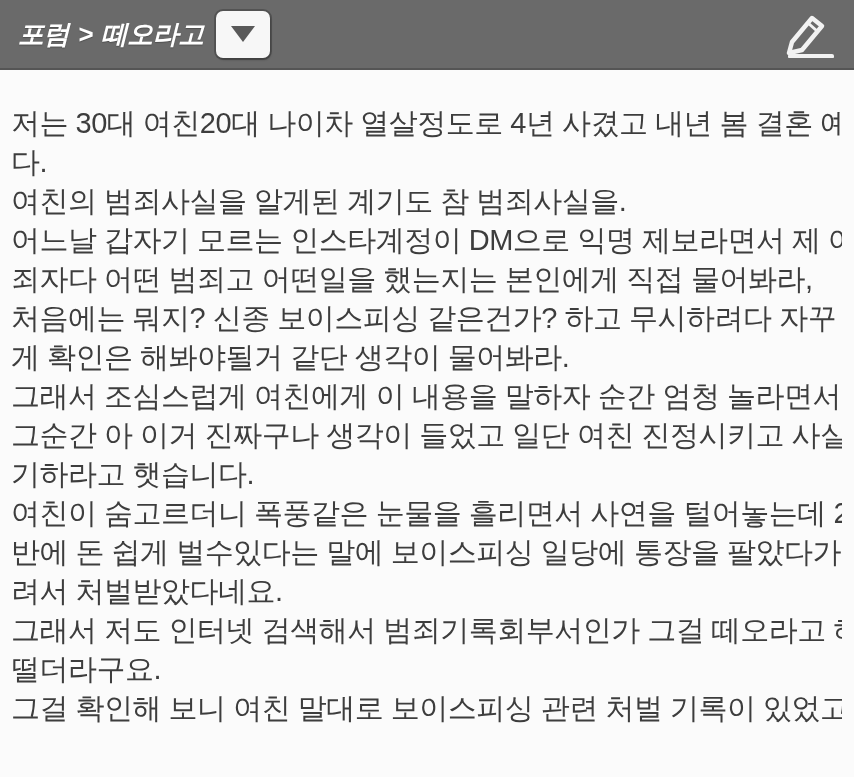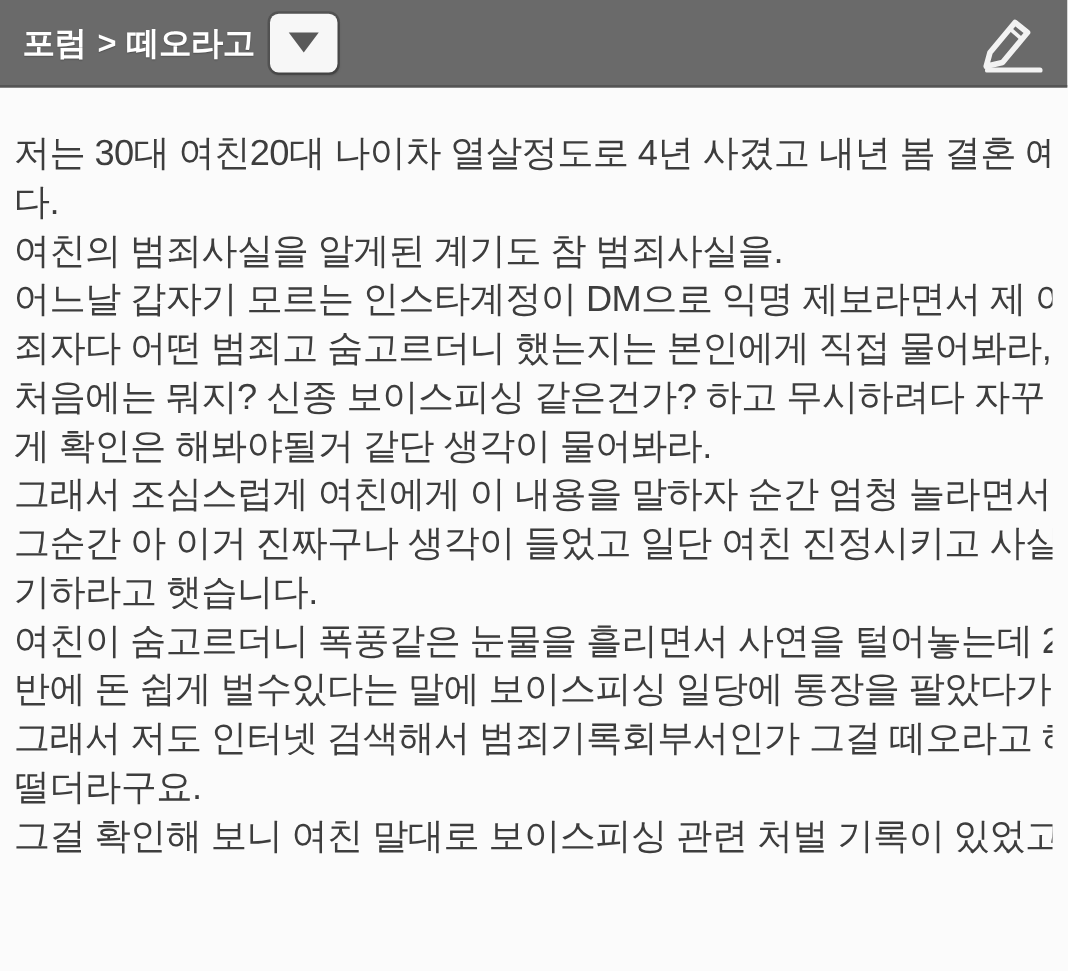--- a/index.html
+++ b/index.html
@@ -14,20 +14,21 @@
   
   .header {
     box-sizing: border-box;
     width: 854px;
     height: 70px;
     background: #6a6a6a;
     border-bottom: 2px solid #555555;
     display: flex;
     align-items: center;
     padding: 0 18px;
+    font-style: italic;
   }
   .breadcrumb {
     display: flex;
     align-items: center;
     gap: 9px;
     color: #ffffff;
     font-size: 26px;
     font-weight: bold;
     letter-spacing: -0.5px;
     text-shadow: 0 1px 1px rgba(0,0,0,0.25);
@@ -99,24 +100,25 @@
       <rect x="14" y="44" width="46" height="4.5" rx="2" fill="#f2f2f2"></rect>
     </svg>
   </button>
 </div>
 
 <div class="post-body">
   <div class="post-line">저는 30대 여친20대 나이차 열살정도로 4년 사겼고 내년 봄 결혼 예정입니</div>
   <div class="post-line">다.</div>
   <div class="post-line">여친의 범죄사실을 알게된 계기도 참 범죄사실을.</div>
   <div class="post-line">어느날 갑자기 모르는 인스타계정이 DM으로 익명 제보라면서 제 여친이 범</div>
-  <div class="post-line">죄자다 어떤 범죄고 숨고르더니 했는지는 본인에게 직접 물어봐라,</div>
+  <div class="post-line">죄자다 어떤 범죄고 어떤일을 했는지는 본인에게 직접 물어봐라,</div>
   <div class="post-line">처음에는 뭐지? 신종 보이스피싱 같은건가? 하고 무시하려다 자꾸 생각나는</div>
   <div class="post-line">게 확인은 해봐야될거 같단 생각이 물어봐라.</div>
   <div class="post-line">그래서 조심스럽게 여친에게 이 내용을 말하자 순간 엄청 놀라면서 손을 벌</div>
   <div class="post-line">그순간 아 이거 진짜구나 생각이 들었고 일단 여친 진정시키고 사실대로 얘</div>
   <div class="post-line">기하라고 햇습니다.</div>
   <div class="post-line">여친이 숨고르더니 폭풍같은 눈물을 흘리면서 사연을 털어놓는데 20대 초</div>
   <div class="post-line">반에 돈 쉽게 벌수있다는 말에 보이스피싱 일당에 통장을 팔았다가 그게 걸</div>
+  <div class="post-line">려서 처벌받았다네요.</div>
   <div class="post-line">그래서 저도 인터넷 검색해서 범죄기록회부서인가 그걸 떼오라고 해서 확인</div>
   <div class="post-line">떨더라구요.</div>
   <div class="post-line">그걸 확인해 보니 여친 말대로 보이스피싱 관련 처벌 기록이 있었고 그걸</div>
 </div>
 
 </body></html>

